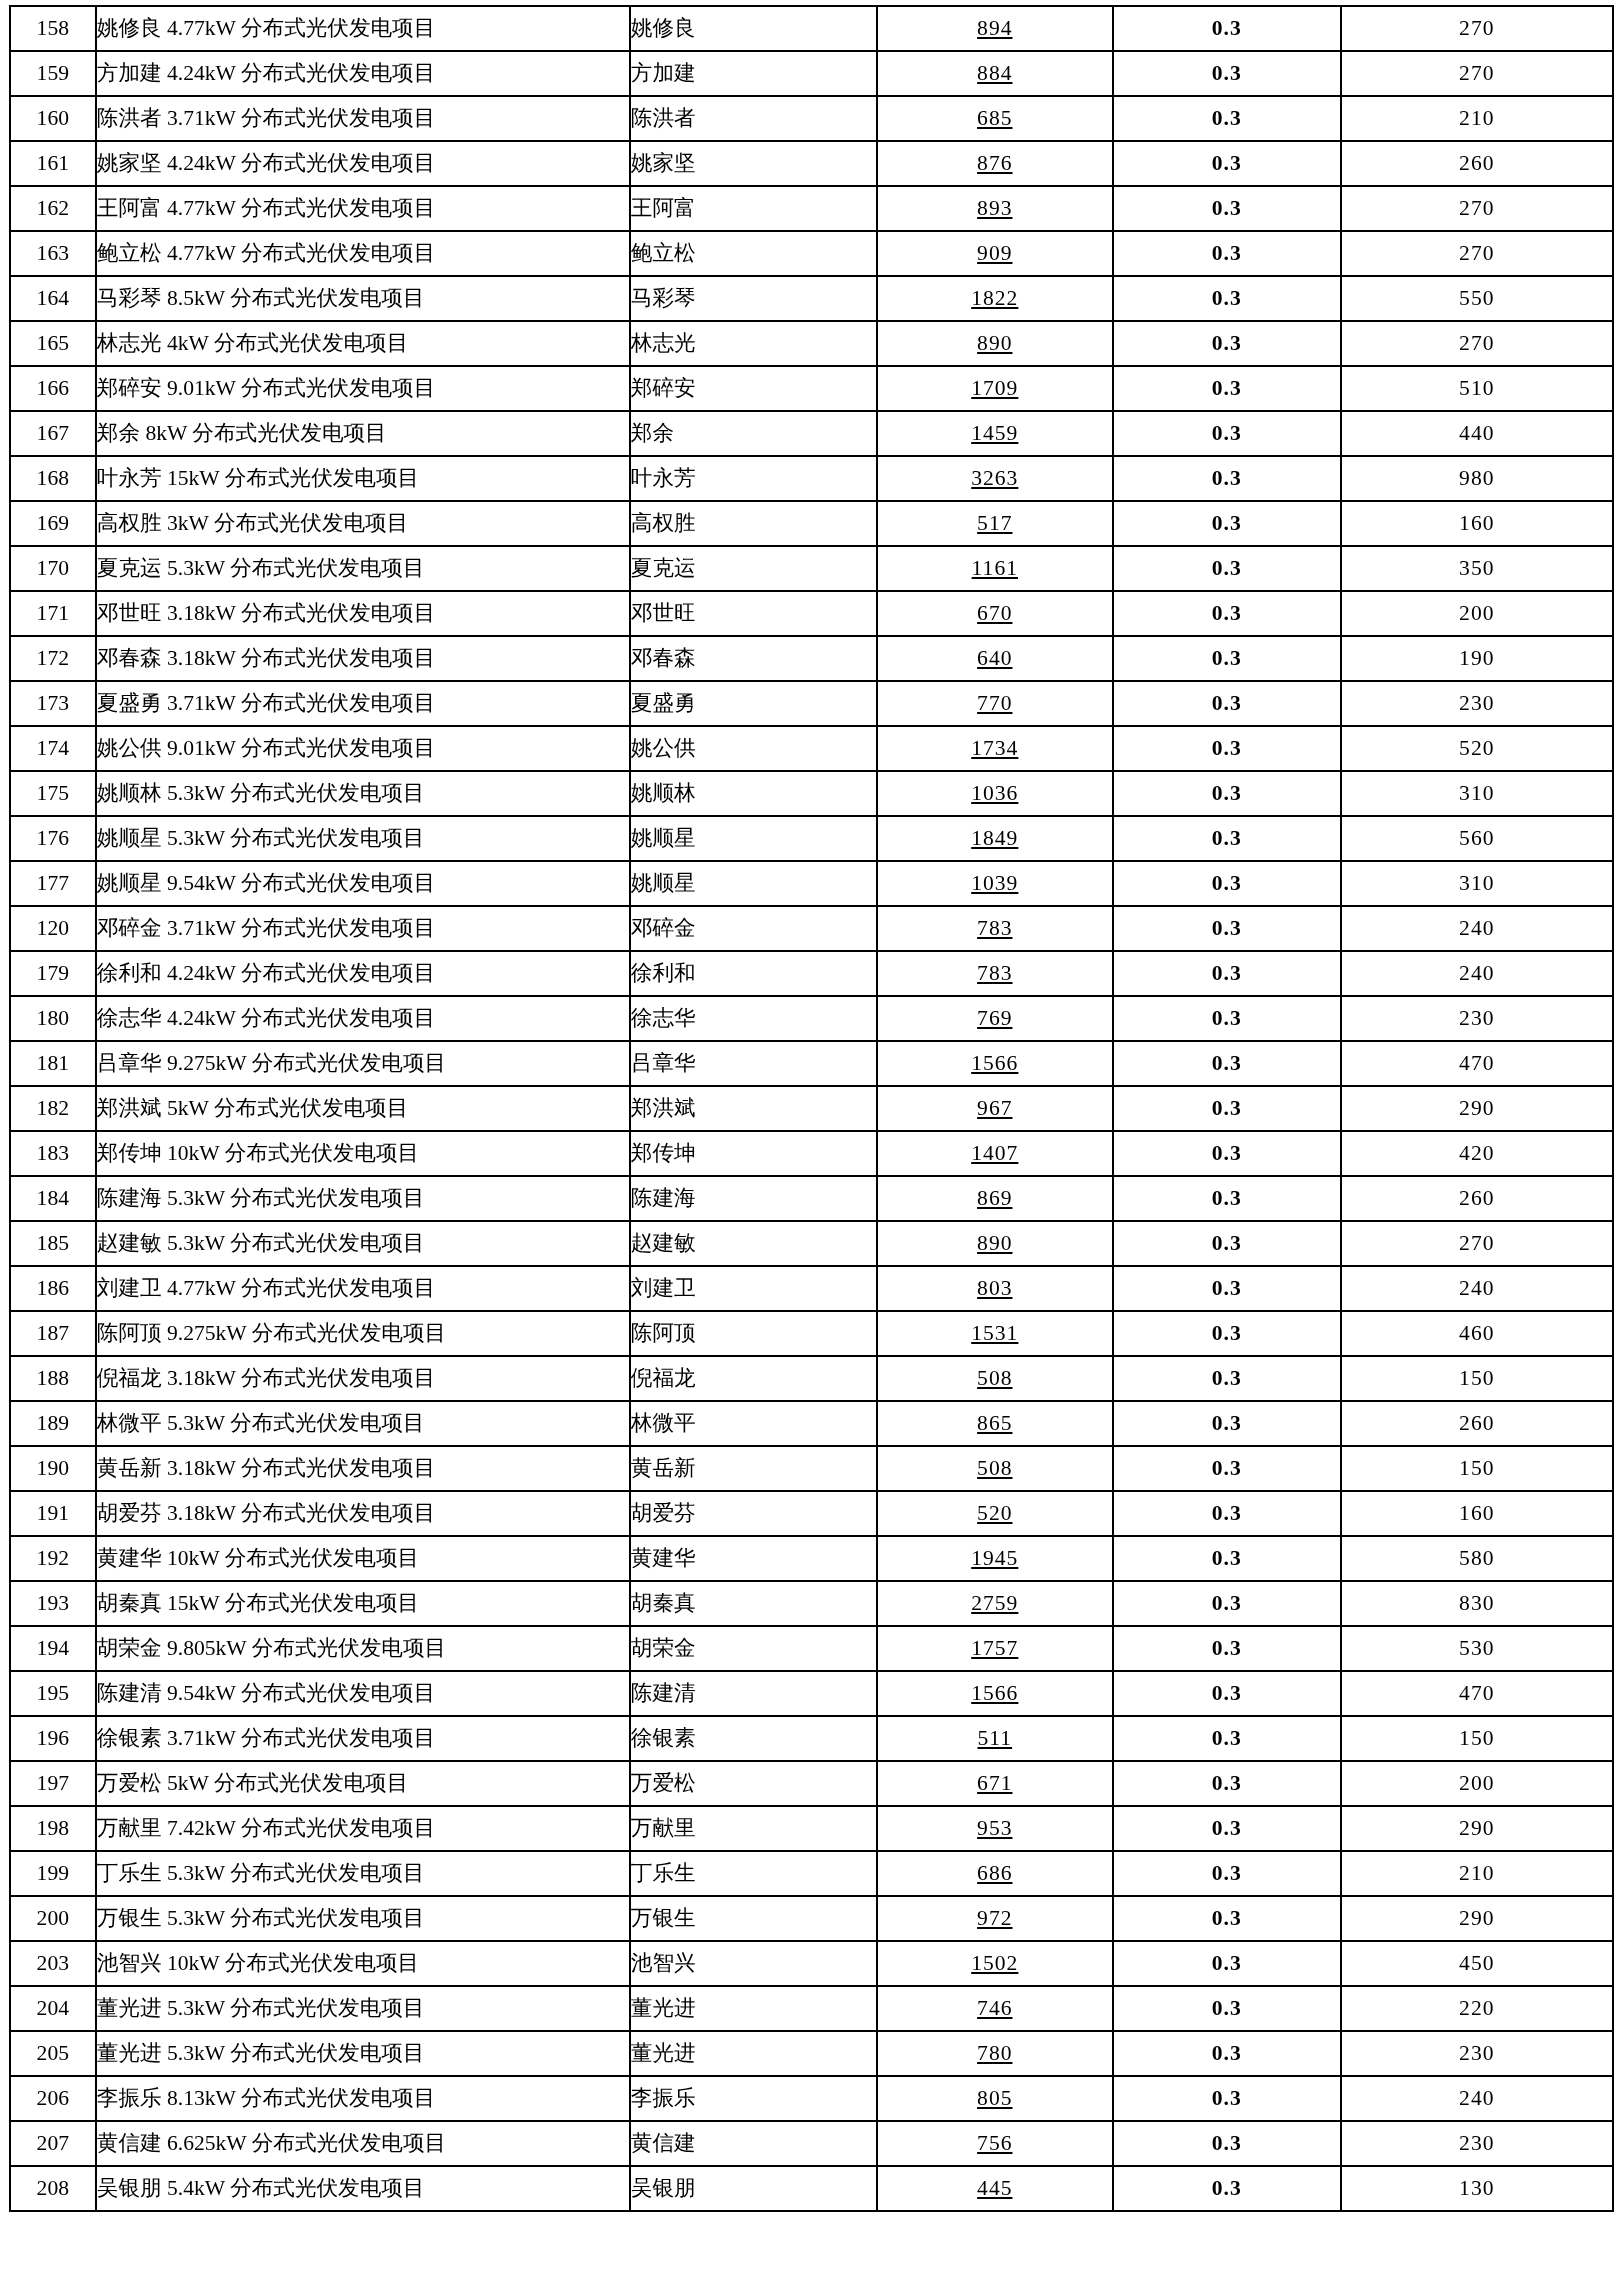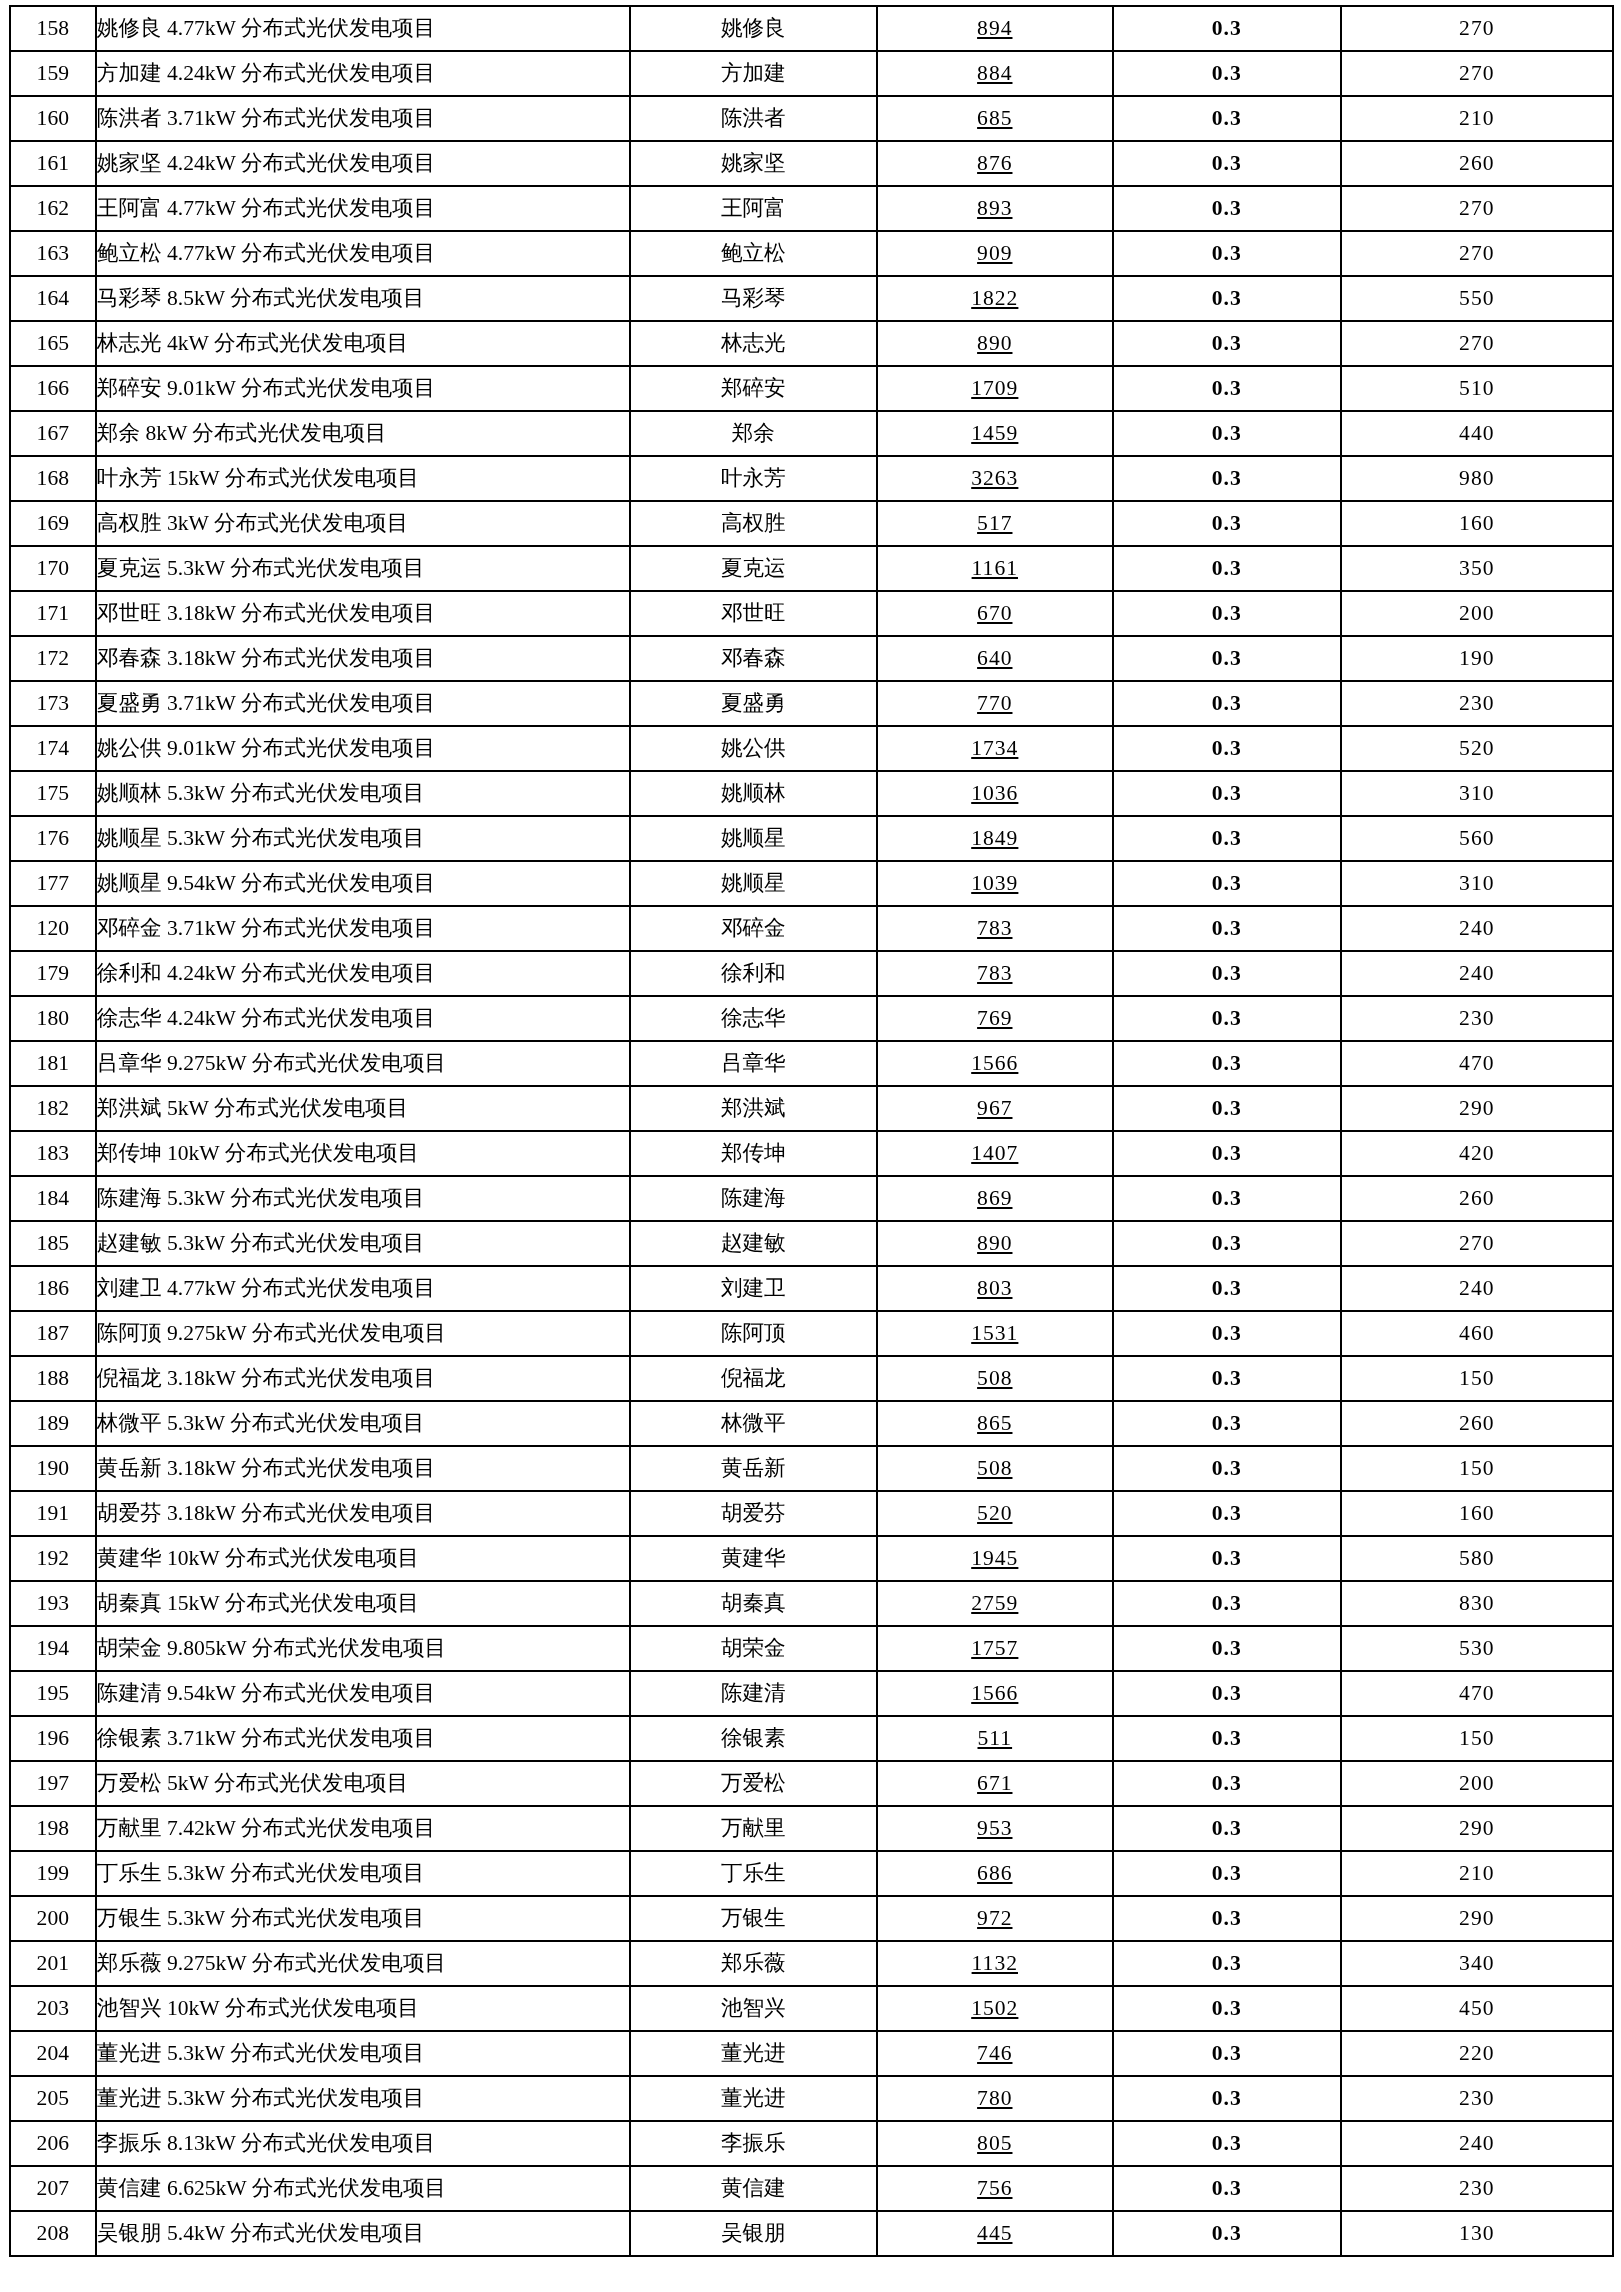--- a/index.html
+++ b/index.html
@@ -36,21 +36,21 @@
     line-height: 1;
     white-space: nowrap;
     overflow: hidden;
     padding: 0;
   }
   table.data-table tr {
     height: 45px;
   }
   td.c-index   { text-align: center; }
   td.c-project { text-align: left; padding-left: 2.9px; }
-  td.c-owner   { text-align: center; }
+  td.c-owner   { }
   td.c-energy  { text-align: center; letter-spacing: 1px; text-decoration: underline; }
   td.c-rate    { text-align: center; letter-spacing: 1px; font-weight: bold; }
   td.c-amount  { text-align: center; letter-spacing: 1px; }
 </style>
 </head>
 <body>
 
 <div class="page">
   <table class="data-table">
     <colgroup>
@@ -400,28 +400,20 @@
   </tr>
         <tr>
     <td class="c-index">200</td>
     <td class="c-project">万银生 5.3kW 分布式光伏发电项目</td>
     <td class="c-owner">万银生</td>
     <td class="c-energy">972</td>
     <td class="c-rate">0.3</td>
     <td class="c-amount">290</td>
   </tr>
         <tr>
-    <td class="c-index">201</td>
-    <td class="c-project">郑乐薇 9.275kW 分布式光伏发电项目</td>
-    <td class="c-owner">郑乐薇</td>
-    <td class="c-energy">1132</td>
-    <td class="c-rate">0.3</td>
-    <td class="c-amount">340</td>
-  </tr>
-        <tr>
     <td class="c-index">203</td>
     <td class="c-project">池智兴 10kW 分布式光伏发电项目</td>
     <td class="c-owner">池智兴</td>
     <td class="c-energy">1502</td>
     <td class="c-rate">0.3</td>
     <td class="c-amount">450</td>
   </tr>
         <tr>
     <td class="c-index">204</td>
     <td class="c-project">董光进 5.3kW 分布式光伏发电项目</td>

